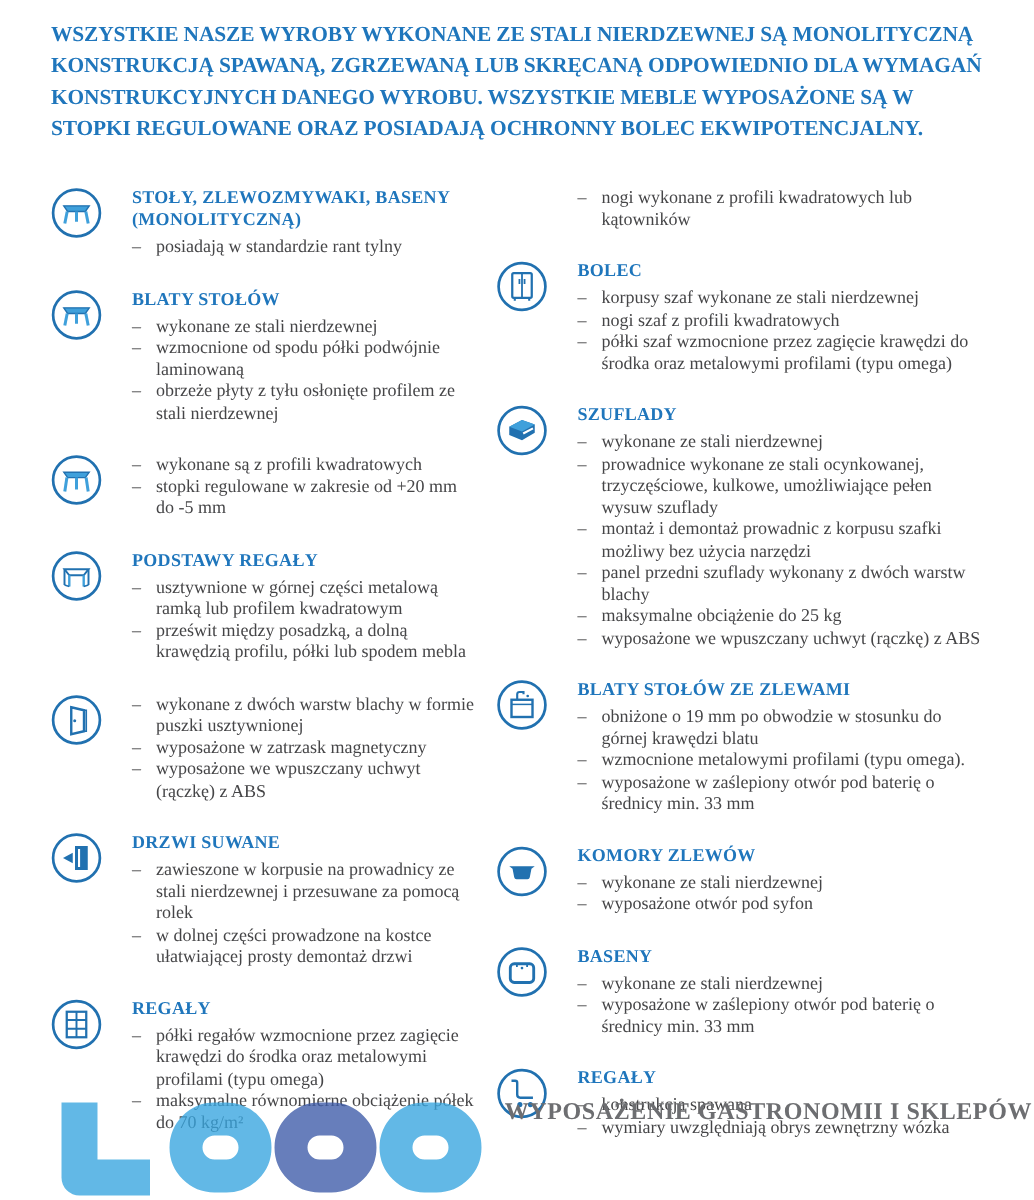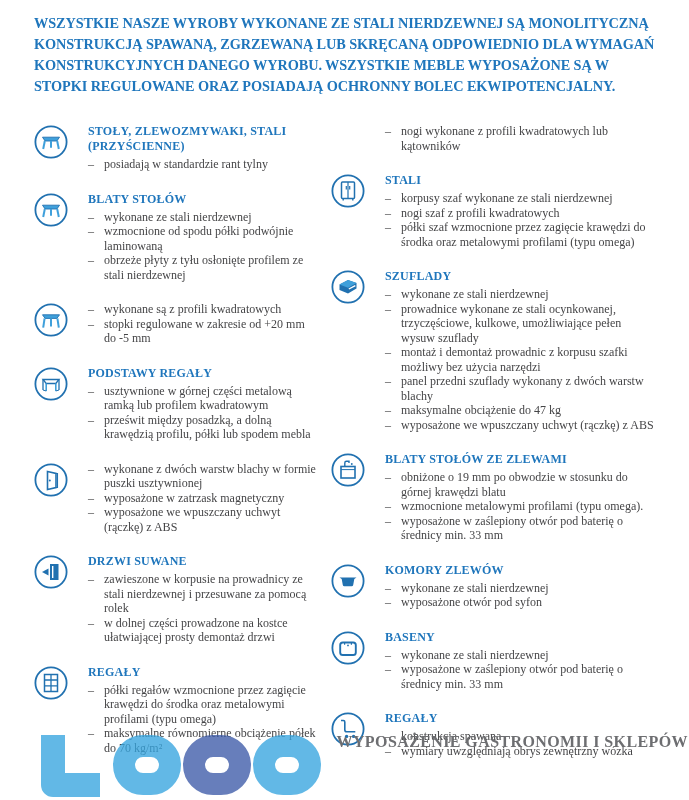--- a/index.html
+++ b/index.html
@@ -114,21 +114,21 @@
           <div class="icon-cell">
             <svg width="36" height="36" viewBox="0 0 36 36">
               <circle cx="18" cy="18" r="15.6" fill="none" stroke="var(--icon-blue)" stroke-width="1.8"></circle>
               <path d="M9.5 13.2 h17 l-2.6 3.8 h-11.8 z" fill="var(--icon-fill)" stroke="var(--icon-blue)" stroke-width="0.9"></path>
               <path d="M11.8 17 l-1.6 8" stroke="var(--icon-fill)" stroke-width="2" fill="none"></path>
               <path d="M24.2 17 l1.6 8" stroke="var(--icon-fill)" stroke-width="2" fill="none"></path>
               <path d="M18 17 v6.8" stroke="var(--icon-fill)" stroke-width="2" fill="none"></path>
             </svg>
           </div>
           <div class="content">
-            <h3>STOŁY, ZLEWOZMYWAKI, STALI (PRZYŚCIENNE)</h3>
+            <h3>STOŁY, ZLEWOZMYWAKI, BASENY (MONOLITYCZNĄ)</h3>
             <ul class="bullets">
               <li>
                 <span class="dash">–</span>
                 <span class="btext">posiadają w standardzie rant tylny</span>
               </li>
             </ul>
           </div>
         </div>
         <div class="section">
           <div class="icon-cell">
@@ -292,21 +292,21 @@
         <div class="section">
           <div class="icon-cell">
             <svg width="36" height="36" viewBox="0 0 36 36">
               <circle cx="18" cy="18" r="15.6" fill="none" stroke="var(--icon-blue)" stroke-width="1.8"></circle>
               <rect x="11.5" y="9" width="13" height="16.5" rx="1" fill="none" stroke="var(--icon-blue)" stroke-width="1.5"></rect>
               <path d="M18 9 v16.5 M16.3 13 v3.4 M19.7 13 v3.4" stroke="var(--icon-blue)" stroke-width="1.2" fill="none"></path>
               <path d="M13.2 25.5 v2 M22.8 25.5 v2" stroke="var(--icon-blue)" stroke-width="1.4" fill="none"></path>
             </svg>
           </div>
           <div class="content">
-            <h3>STALI</h3>
+            <h3>BOLEC</h3>
             <ul class="bullets">
               <li>
                 <span class="dash">–</span>
                 <span class="btext">korpusy szaf wykonane ze stali nierdzewnej</span>
               </li>
               <li>
                 <span class="dash">–</span>
                 <span class="btext">nogi szaf z profili kwadratowych</span>
               </li>
               <li>
@@ -339,21 +339,21 @@
               <li>
                 <span class="dash">–</span>
                 <span class="btext">montaż i demontaż prowadnic z korpusu szafki możliwy bez użycia narzędzi</span>
               </li>
               <li>
                 <span class="dash">–</span>
                 <span class="btext">panel przedni szuflady wykonany z dwóch warstw blachy</span>
               </li>
               <li>
                 <span class="dash">–</span>
-                <span class="btext">maksymalne obciążenie do 47 kg</span>
+                <span class="btext">maksymalne obciążenie do 25 kg</span>
               </li>
               <li>
                 <span class="dash">–</span>
                 <span class="btext">wyposażone we wpuszczany uchwyt (rączkę) z ABS</span>
               </li>
             </ul>
           </div>
         </div>
         <div class="section">
           <div class="icon-cell">

